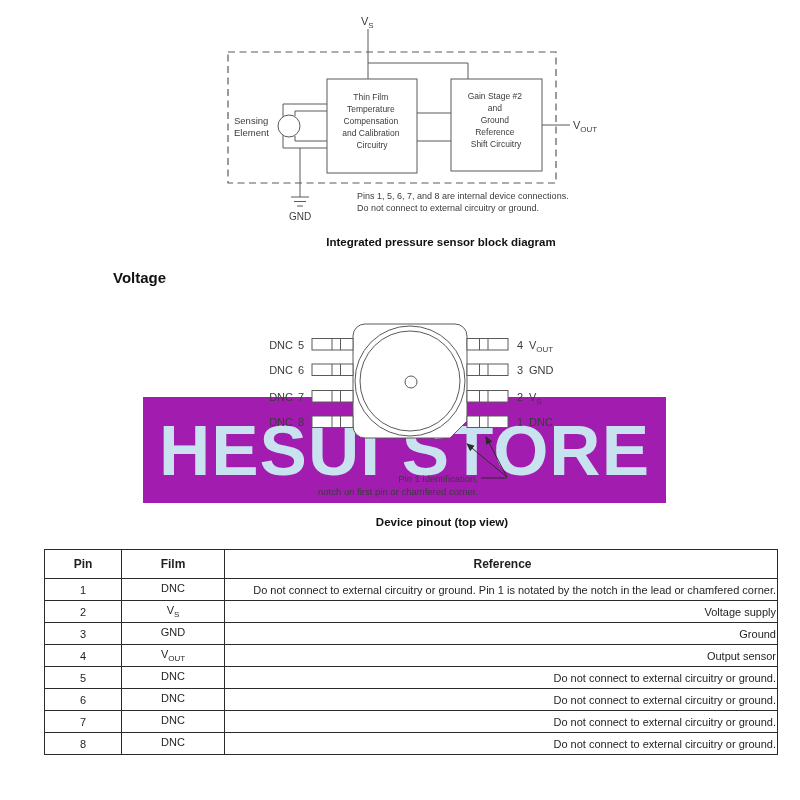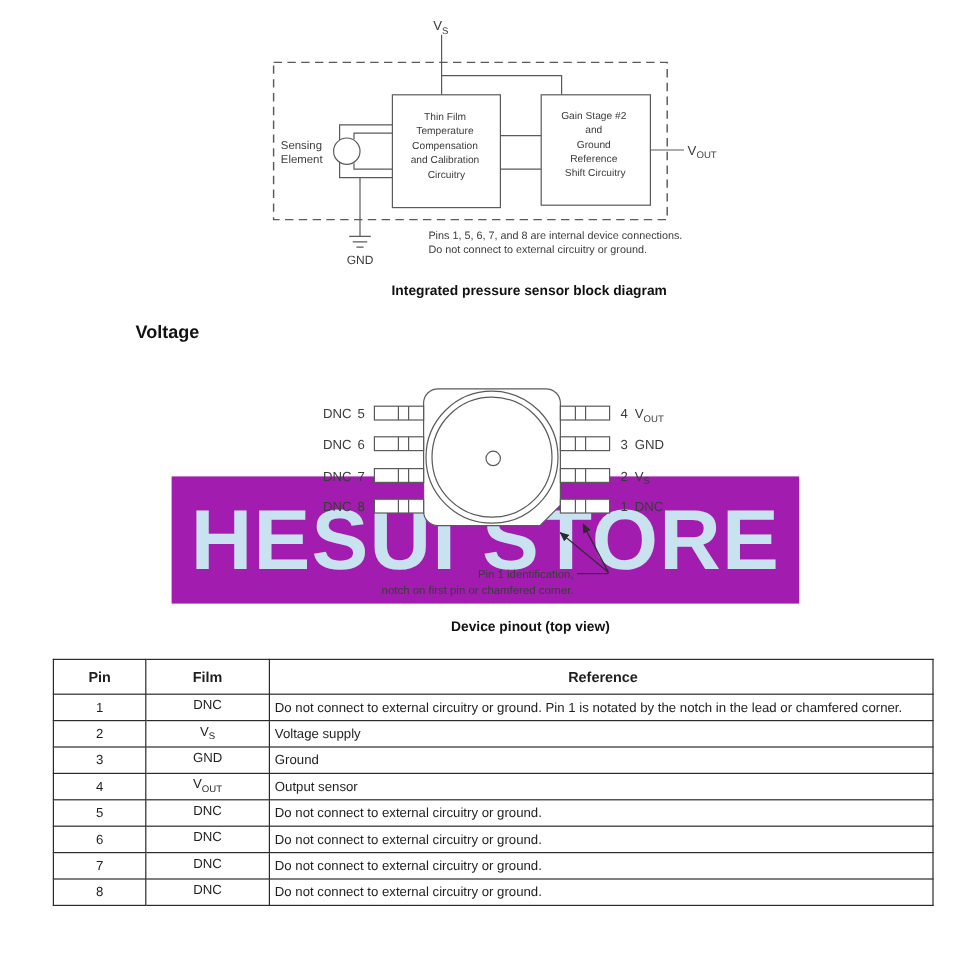--- a/index.html
+++ b/index.html
@@ -31,21 +31,21 @@
   #table-section{position:absolute;left:40px;top:549px;width:740px;z-index:2;}
   #table-title{font-size:11.5px;font-weight:bold;color:#111;margin:0 0 10px 0;}
   #pin-table{border-collapse:collapse;margin-left:4px;width:734px;table-layout:fixed;padding-left:44px;}
   #pin-table th,#pin-table td{
     border:1px solid #2b2b2b;font-size:11px;overflow:hidden;white-space:nowrap;
   }
   #pin-table th{height:26px;font-size:12px;font-weight:bold;text-align:center;}
   #pin-table td{height:19px;}
   .col-pin{width:74px;text-align:center;}
   .col-name{width:100px;text-align:center;}
-  .col-func{text-align:left;padding-left:4px;}
+  .col-func{text-align:right;padding-left:4px;}
   #pin-table sub{font-size:8px;}
 </style>
 </head>
 <body>
 
 <div id="watermark-band" style="background: #a21caf;">
   <span style="color: rgb(201, 226, 239);">HESUI STORE</span>
 </div>
 
 <div id="pinout-heading">Voltage</div>

